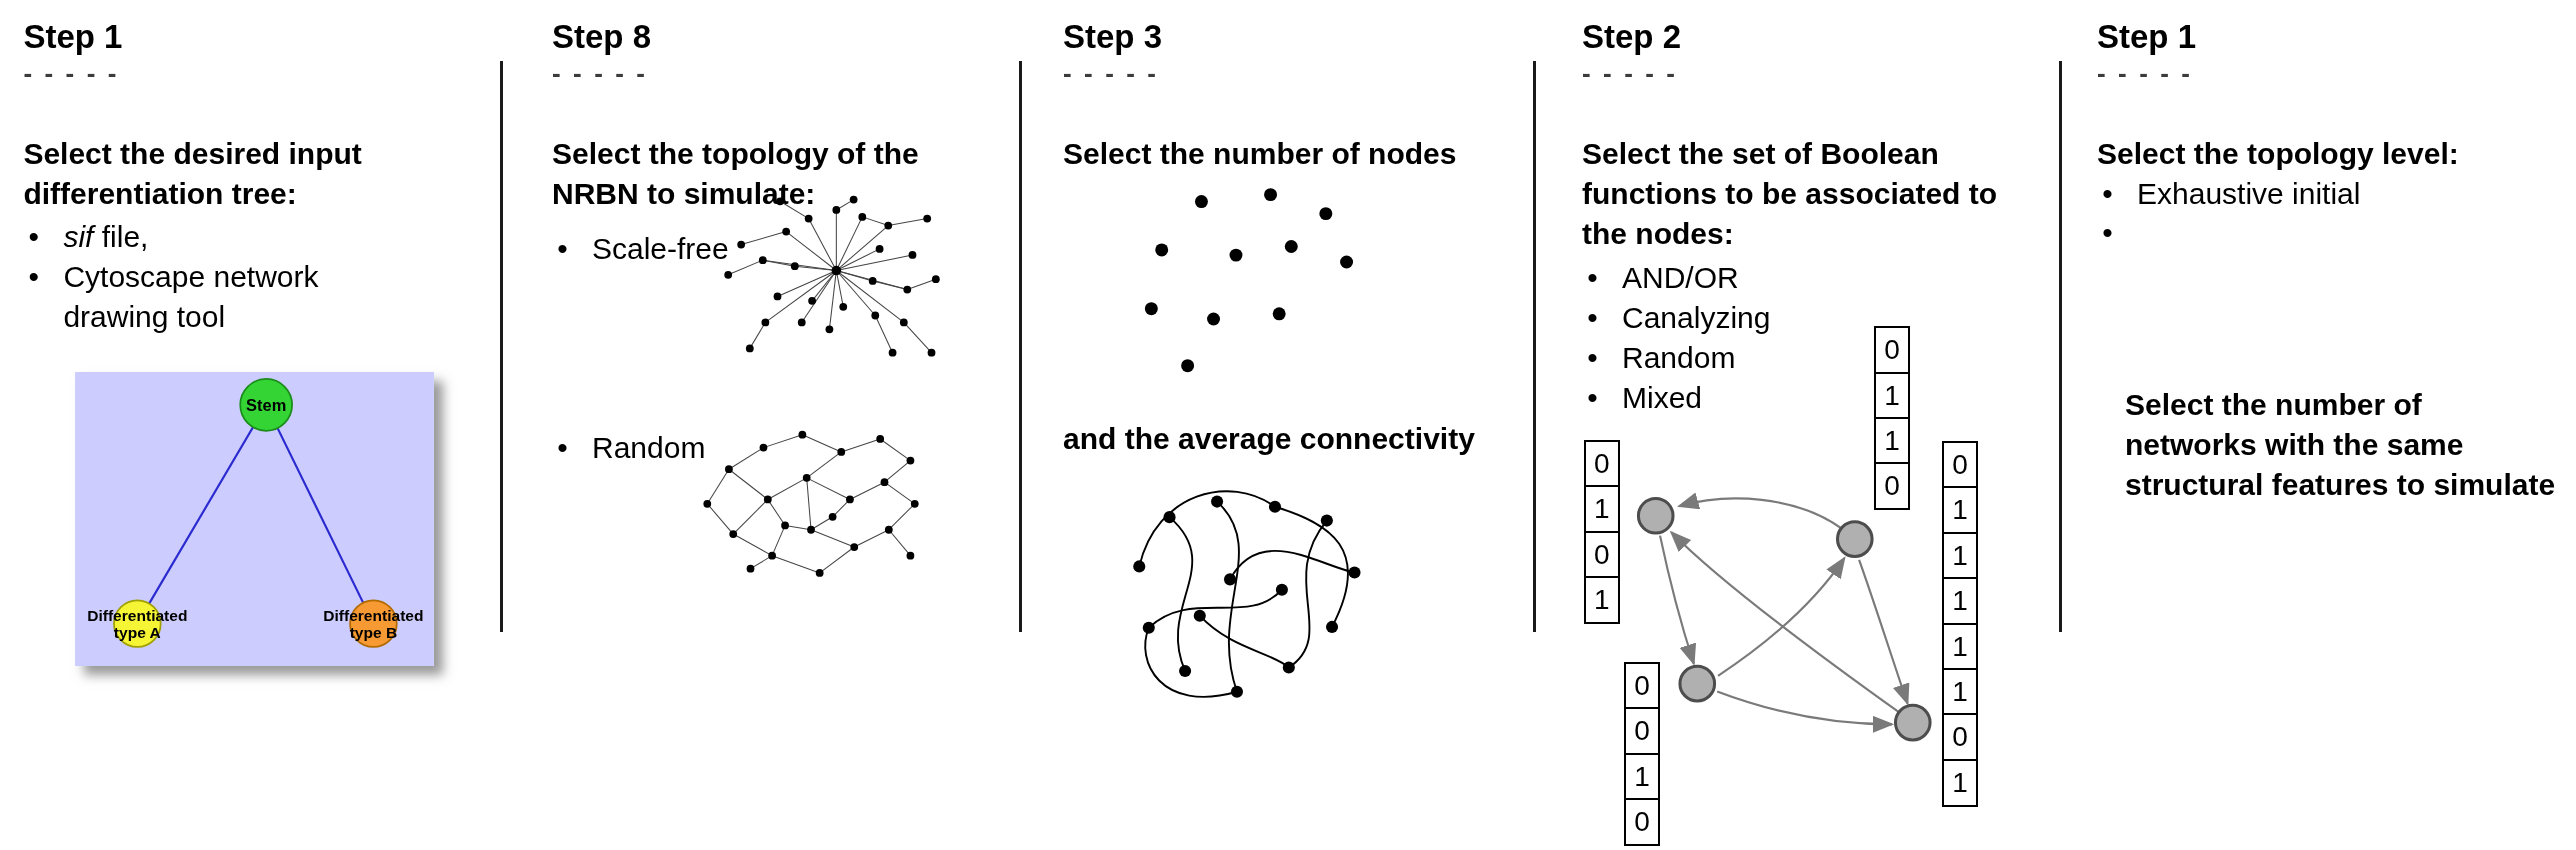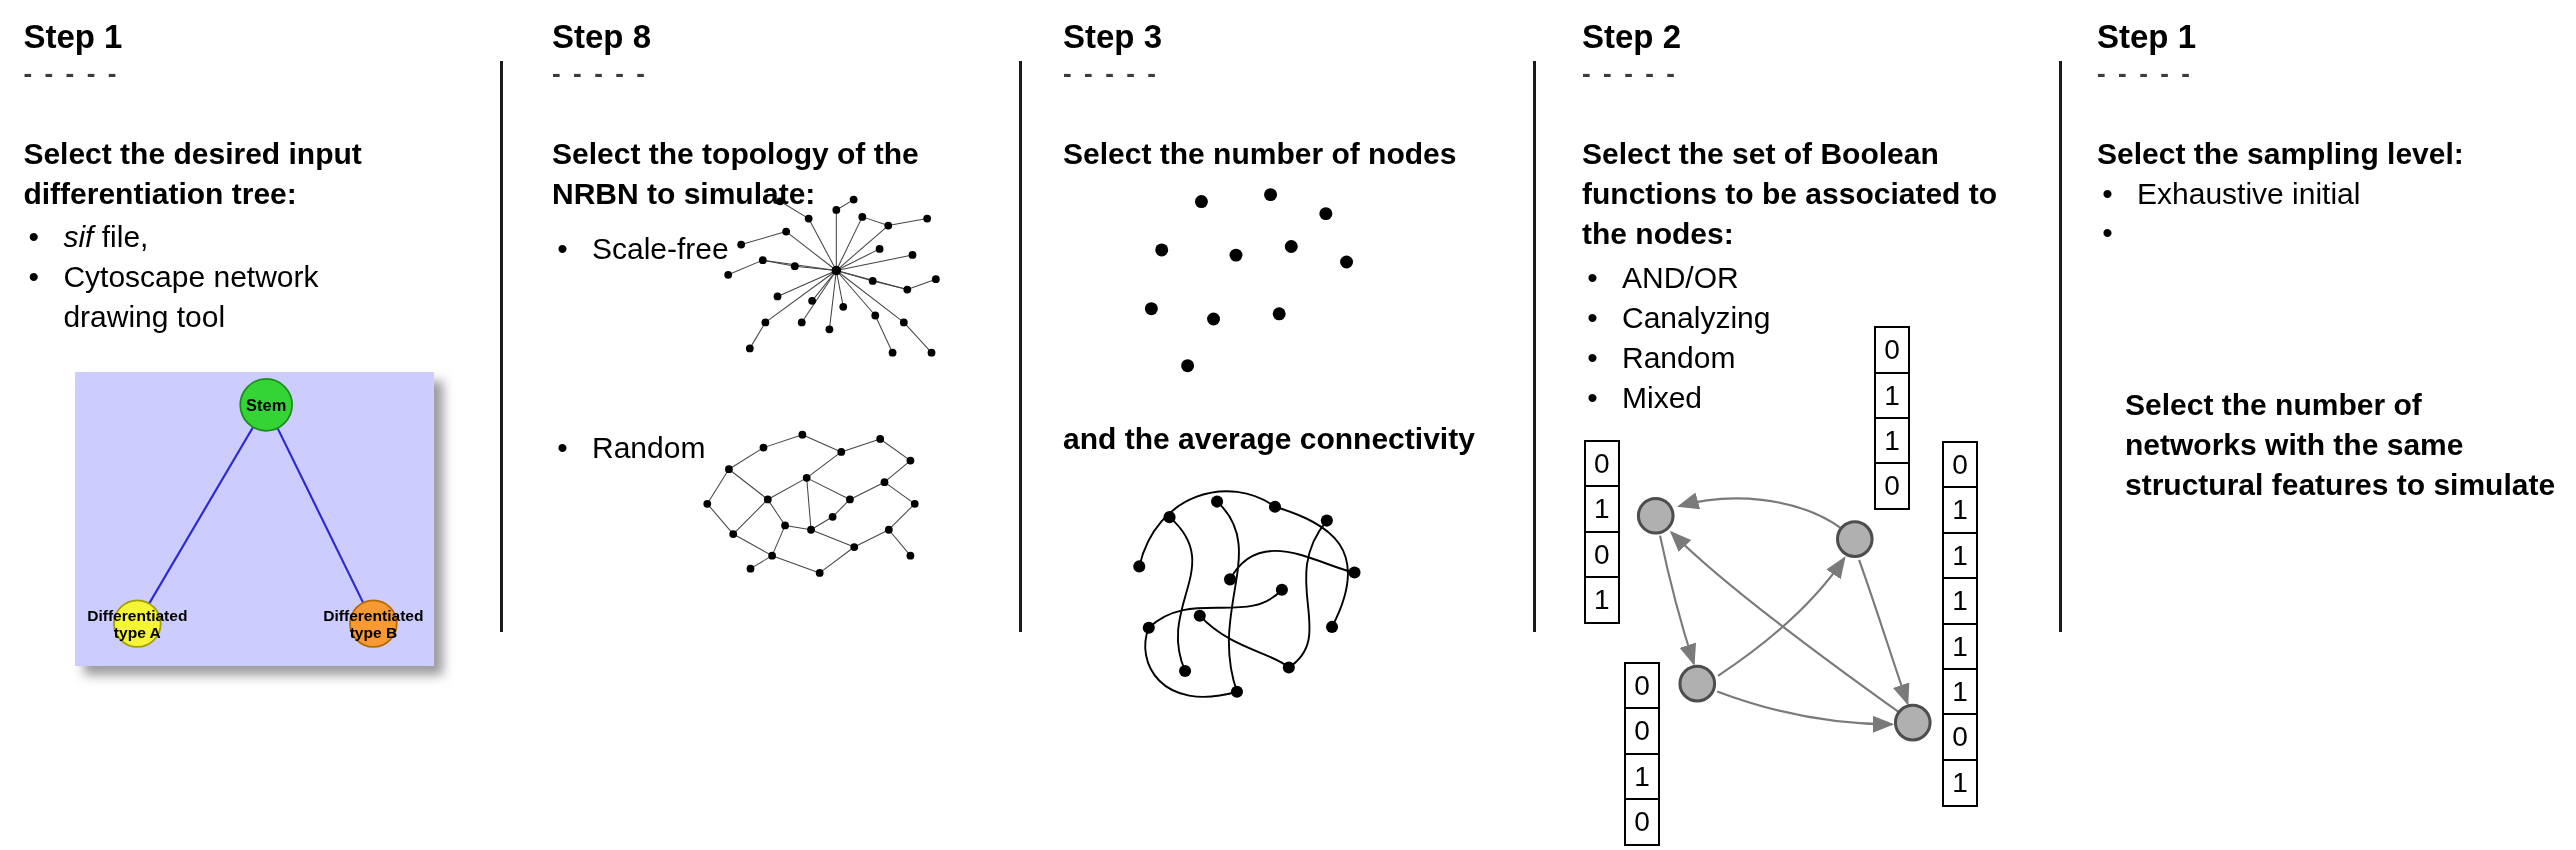--- a/index.html
+++ b/index.html
@@ -346,21 +346,21 @@
     </div>
   </div>
 </div>
 
 <div class="divider" style="left:2059px;"></div>
 
 <div class="col" style="left:2097px; width:472px;">
   <div class="step-title">Step 1</div>
   <div class="dashes">- - - - -</div>
 
-  <p class="para" style="top:130px; left:0; width:472px; white-space:nowrap;"><span>Select the </span><b>sampling level</b><span>:</span></p>
+  <p class="para" style="top:130px; left:0; width:472px; white-space:nowrap;"><span>Select the </span><b>topology level</b><span>:</span></p>
 
   <div class="bullet" style="top:170px; left:0;">
     <span class="dot">•</span>
     <span>Exhaustive initial</span>
   </div>
   <div class="bullet" style="top:209px; left:0;">
     <span class="dot">•</span>
   </div>
 
   <p class="para" style="top:381px; left:0; width:472px;margin-left:28px;"><span>Select the </span><b>number of</b><br><b>networks</b><span> with the same</span><br><span>structural features to simulate</span></p>

